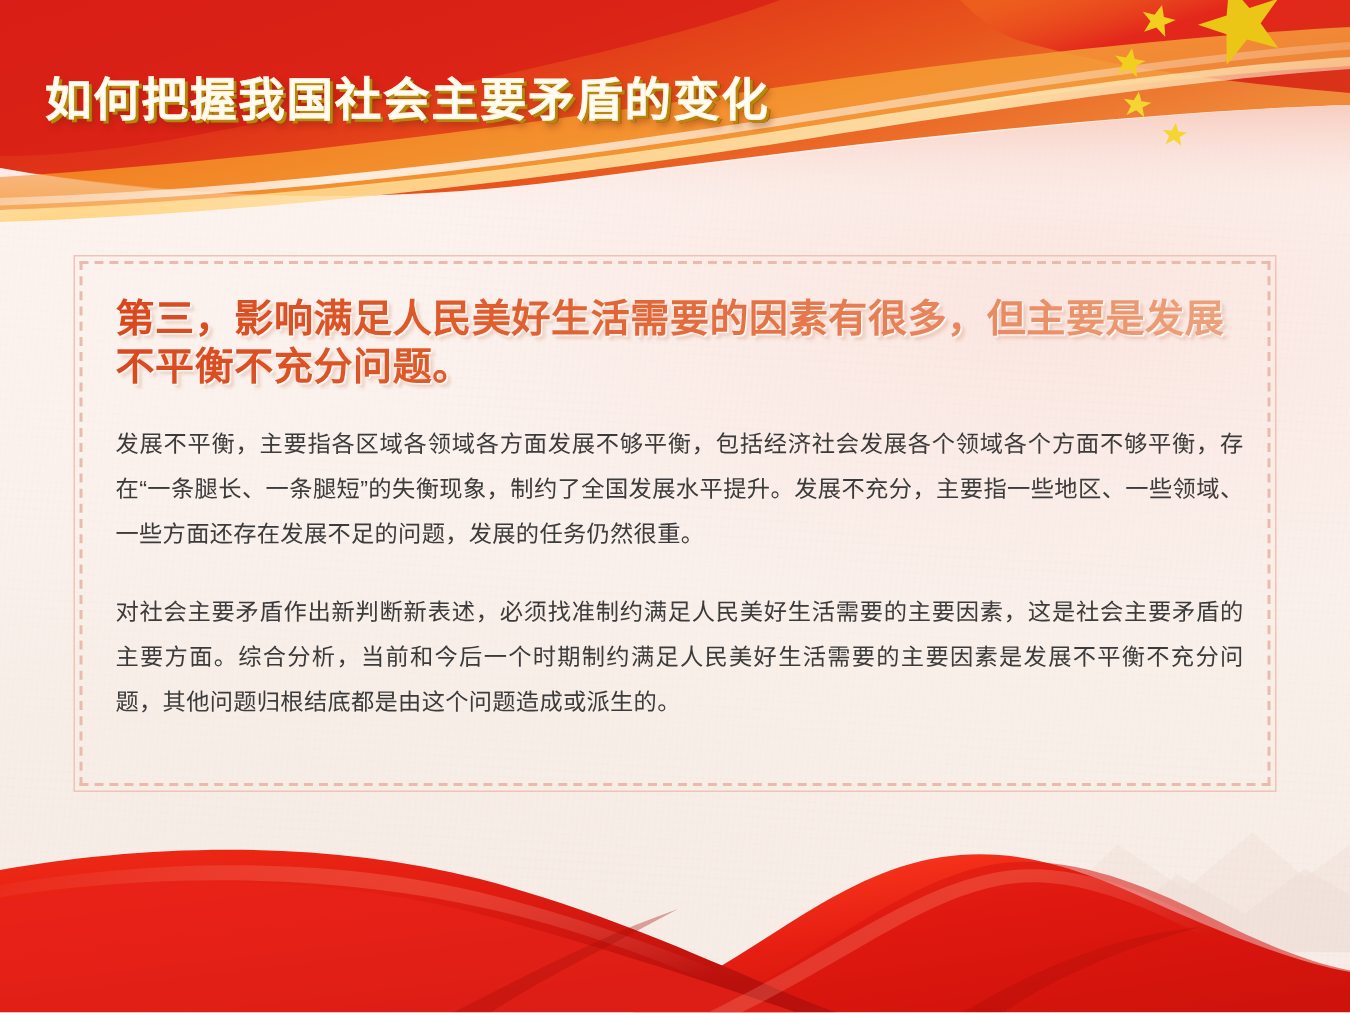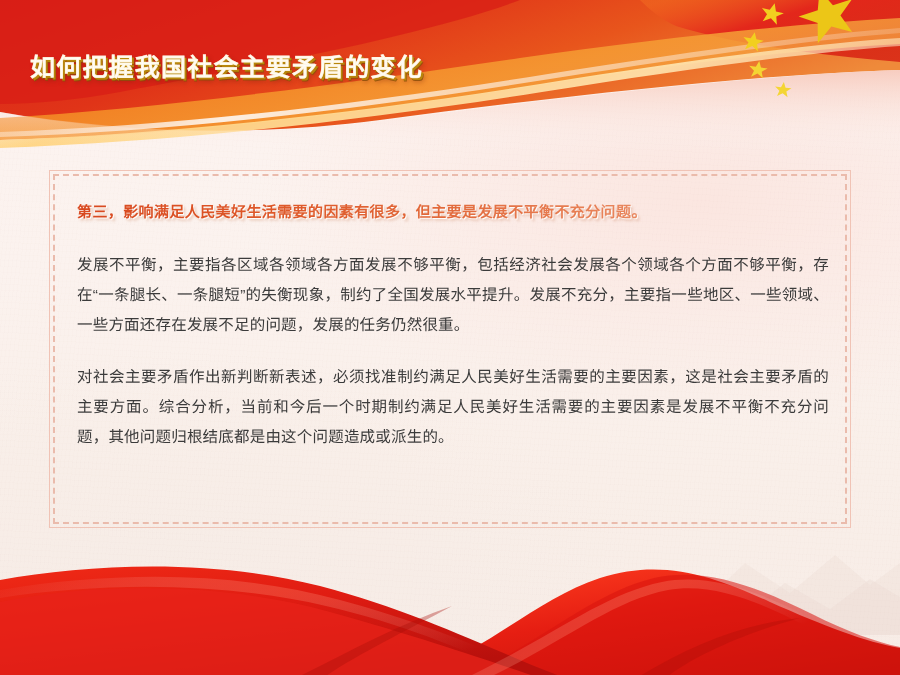--- a/index.html
+++ b/index.html
@@ -32,21 +32,21 @@
   }
 
   
   #banner{
     position:absolute;left:0;top:0;width:900px;height:150px;overflow:hidden;
   }
   #banner svg{position:absolute;left:0;top:0;}
 
   #banner-title{
     position:absolute;left:30px;top:52px;
-    font-size:25px;line-height:30px;font-weight:bold;letter-spacing:1.2px;
+    font-size:31px;line-height:30px;font-weight:bold;letter-spacing:1.2px;
     color:#ffffff;white-space:nowrap;
     text-shadow:
       2px 2px 0 #b8860b,
       2.5px 2.5px 0 rgba(140,78,10,.85),
       3px 4px 5px rgba(120,30,10,.45);
     -webkit-text-stroke:.3px rgba(255,245,220,.7);
   }
 
   
   #frame{
@@ -57,21 +57,21 @@
   #frame:before{
     content:"";position:absolute;left:3px;top:3px;right:3px;bottom:3px;
     border:2px dashed #eab9a9;opacity:.95;
   }
 
   #content{
     position:absolute;left:77px;top:196px;width:752px;
   }
 
   .heading{
-    font-size:15px;line-height:32px;font-weight:bold;letter-spacing:.4px;
+    font-size:26px;line-height:32px;font-weight:bold;letter-spacing:.4px;
     background:linear-gradient(100deg,#d8481f 0%,#dd5526 22%,#e2693a 48%,#e8855c 72%,#ecа07d 100%);
     background:linear-gradient(100deg,#d8481f 0%,#dd5526 22%,#e2693a 48%,#e8855c 72%,#eda57f 100%);
     -webkit-background-clip:text;background-clip:text;
     -webkit-text-fill-color:transparent;color:#dd5526;
     filter:drop-shadow(1.5px 1.5px 0 rgba(255,255,255,.9)) drop-shadow(2px 2.5px 1px rgba(200,120,80,.25));
     margin:0 0 22px 0;
   }
 
   .para{
     font-size:15.5px;line-height:30px;color:#3b3b3b;

